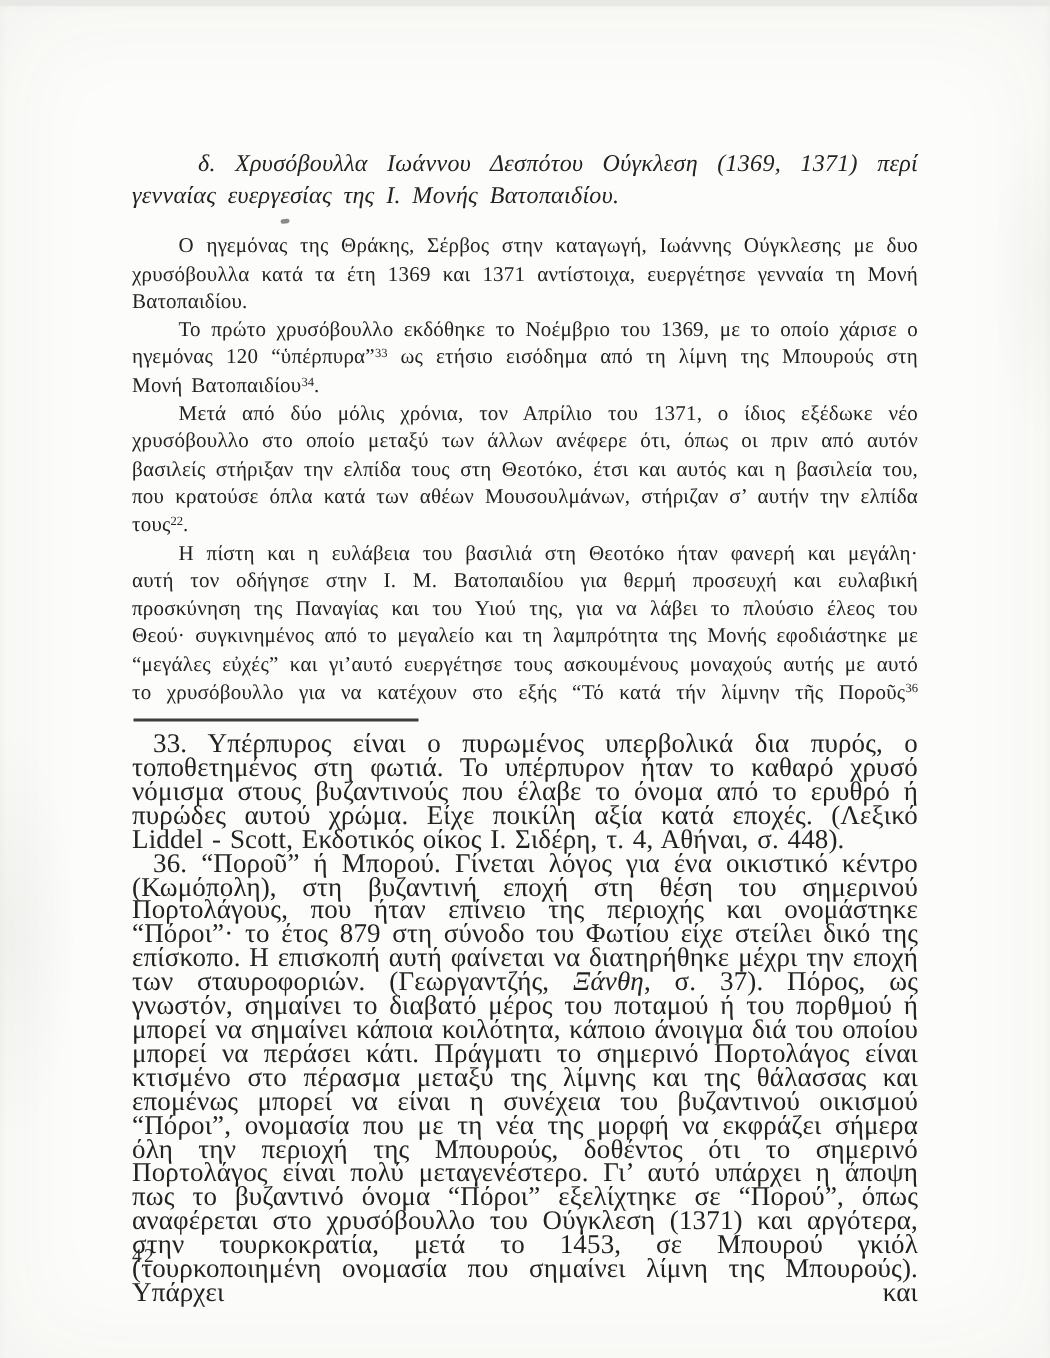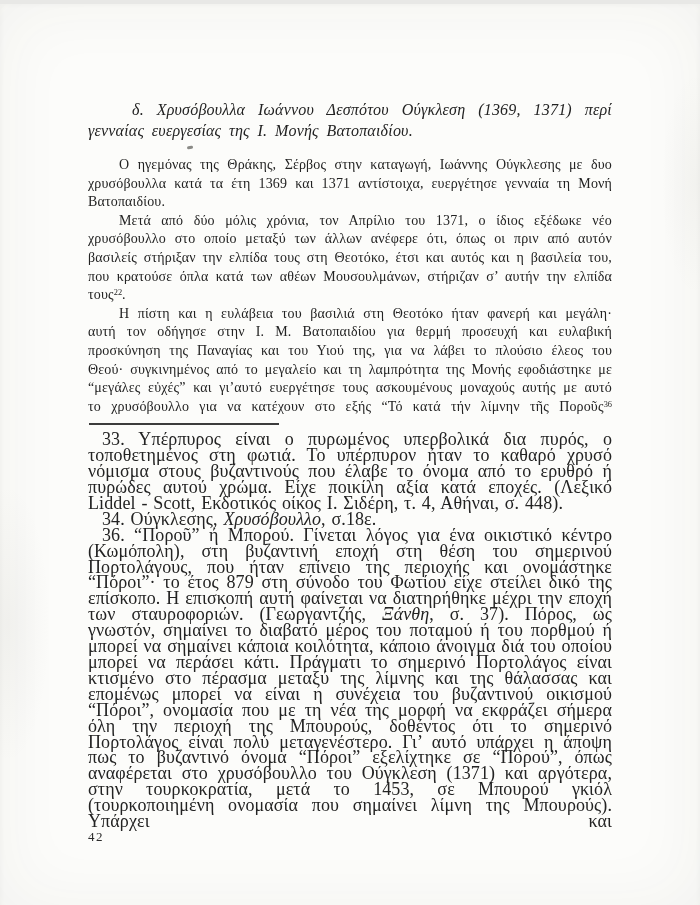--- a/index.html
+++ b/index.html
@@ -87,26 +87,26 @@
 <body>
 
 <div class="sheet">
   <div class="smudge"></div>
   <div class="speck"></div>
 
   <div class="content">
     <p class="heading">δ. Χρυσόβουλλα Ιωάννου Δεσπότου Ούγκλεση (1369, 1371) περί γενναίας ευεργεσίας της Ι. Μονής Βατοπαιδίου.</p>
 
     <p class="para">Ο ηγεμόνας της Θράκης, Σέρβος στην καταγωγή, Ιωάννης Ούγκλεσης με δυο χρυσόβουλλα κατά τα έτη 1369 και 1371 αντίστοιχα, ευεργέτησε γενναία τη Μονή Βατοπαιδίου.</p>
+    <p class="para">Το πρώτο χρυσόβουλλο εκδόθηκε το Νοέμβριο του 1369, με το οποίο χάρισε ο ηγεμόνας 120 “ὑπέρπυρα”<sup>33</sup> ως ετήσιο εισόδημα από τη λίμνη της Μπουρούς στη Μονή Βατοπαιδίου<sup>34</sup>.</p>
     <p class="para">Μετά από δύο μόλις χρόνια, τον Απρίλιο του 1371, ο ίδιος εξέδωκε νέο χρυσόβουλλο στο οποίο μεταξύ των άλλων ανέφερε ότι, όπως οι πριν από αυτόν βασιλείς στήριξαν την ελπίδα τους στη Θεοτόκο, έτσι και αυτός και η βασιλεία του, που κρατούσε όπλα κατά των αθέων Μουσουλμάνων, στήριζαν σ’ αυτήν την ελπίδα τους<sup>22</sup>.</p>
     <p class="para stretch-last">Η πίστη και η ευλάβεια του βασιλιά στη Θεοτόκο ήταν φανερή και μεγάλη· αυτή τον οδήγησε στην Ι. Μ. Βατοπαιδίου για θερμή προσευχή και ευλαβική προσκύνηση της Παναγίας και του Υιού της, για να λάβει το πλούσιο έλεος του Θεού· συγκινημένος από το μεγαλείο και τη λαμπρότητα της Μονής εφοδιάστηκε με “μεγάλες εὐχές” και γι’αυτό ευεργέτησε τους ασκουμένους μοναχούς αυτής με αυτό το χρυσόβουλλο για να κατέχουν στο εξής “Τό κατά τήν λίμνην τῆς Ποροῦς<sup>36</sup></p>
 
     <div class="fn-divider"></div>
 
     <div class="footnotes">
       <p class="fn">33. Υπέρπυρος είναι ο πυρωμένος υπερβολικά δια πυρός, ο τοποθετημένος στη φωτιά. Το υπέρπυρον ήταν το καθαρό χρυσό νόμισμα στους βυζαντινούς που έλαβε το όνομα από το ερυθρό ή πυρώδες αυτού χρώμα. Είχε ποικίλη αξία κατά εποχές. (Λεξικό Liddel - Scott, Εκδοτικός οίκος Ι. Σιδέρη, τ. 4, Αθήναι, σ. 448).</p>
-      <p class="fn">34. Ούγκλεσης, <em>Χρυσόβουλλο</em>, σ.18ε.</p>
       <p class="fn stretch-last">36. “Ποροῦ” ή Μπορού. Γίνεται λόγος για ένα οικιστικό κέντρο (Κωμόπολη), στη βυζαντινή εποχή στη θέση του σημερινού Πορτολάγους, που ήταν επίνειο της περιοχής και ονομάστηκε “Πόροι”· το έτος 879 στη σύνοδο του Φωτίου είχε στείλει δικό της επίσκοπο. Η επισκοπή αυτή φαίνεται να διατηρήθηκε μέχρι την εποχή των σταυροφοριών. (Γεωργαντζής, <em>Ξάνθη</em>, σ. 37). Πόρος, ως γνωστόν, σημαίνει το διαβατό μέρος του ποταμού ή του πορθμού ή μπορεί να σημαίνει κάποια κοιλότητα, κάποιο άνοιγμα διά του οποίου μπορεί να περάσει κάτι. Πράγματι το σημερινό Πορτολάγος είναι κτισμένο στο πέρασμα μεταξύ της λίμνης και της θάλασσας και επομένως μπορεί να είναι η συνέχεια του βυζαντινού οικισμού “Πόροι”, ονομασία που με τη νέα της μορφή να εκφράζει σήμερα όλη την περιοχή της Μπουρούς, δοθέντος ότι το σημερινό Πορτολάγος είναι πολύ μεταγενέστερο. Γι’ αυτό υπάρχει η άποψη πως το βυζαντινό όνομα “Πόροι” εξελίχτηκε σε “Πορού”, όπως αναφέρεται στο χρυσόβουλλο του Ούγκλεση (1371) και αργότερα, στην τουρκοκρατία, μετά το 1453, σε Μπουρού γκιόλ (τουρκοποιημένη ονομασία που σημαίνει λίμνη της Μπουρούς). Υπάρχει και</p>
     </div>
   </div>
 
   <div class="page-number">42</div>
 </div>
 
 </body></html>

